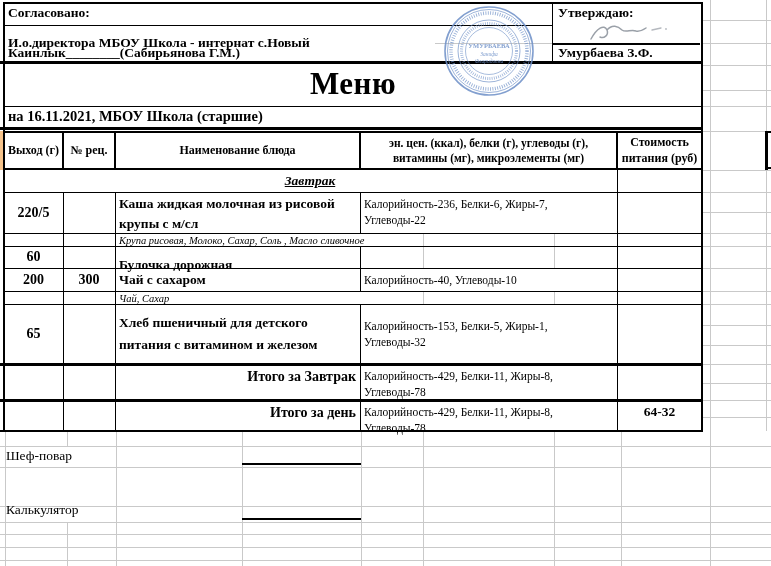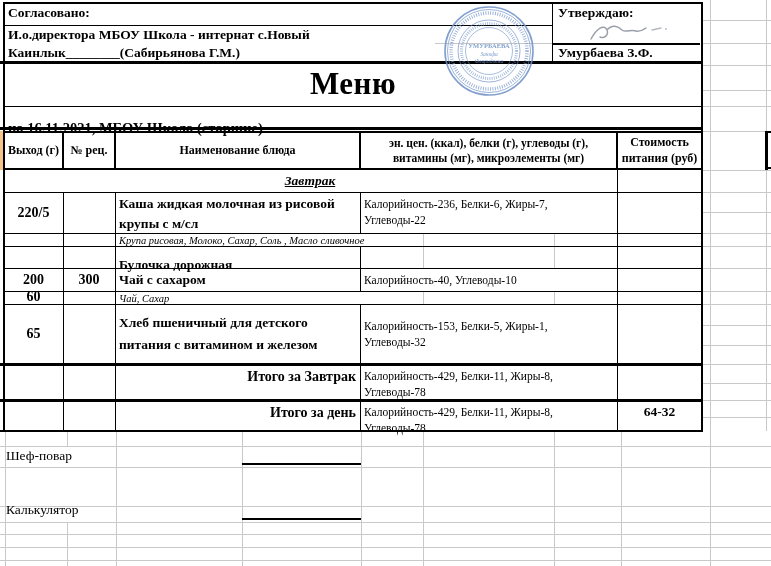--- a/index.html
+++ b/index.html
@@ -8,21 +8,21 @@
   .abs{position:absolute;}
   i.ln,i.gln,i.tk{position:absolute;display:block;}
   i.ln{background:#000;}
   i.gln{background:#c9c9c9;}
   i.tk{background:#000;}
   .cell{position:absolute;display:flex;}
   .vc{align-items:center;}
   .hc{justify-content:center;text-align:center;}
   .appr{font-size:13.5px;font-weight:bold;line-height:18px;}
   .title{font-size:31px;font-weight:bold;letter-spacing:.5px;}
-  .sub{font-size:14.5px;font-weight:bold;margin-top:12px;}
+  .sub{font-size:14.5px;font-weight:bold;}
   .hdr{font-size:12px;font-weight:bold;line-height:1.3;text-align:center;justify-content:center;align-items:center;}
   .hdr4{font-size:11.5px;}
   .num{font-size:14px;font-weight:bold;justify-content:center;text-align:center;}
   .dish{font-size:13.5px;font-weight:bold;line-height:20px;}
   .cal{font-size:11.5px;line-height:16px;}
   .ingr{font-size:10.5px;font-style:italic;}
   .sect{font-size:13.5px;font-weight:bold;font-style:italic;text-decoration:underline;}
   .tot{font-size:14px;font-weight:bold;text-align:right;justify-content:flex-end;}
   .cost{font-size:13.5px;font-weight:bold;}
   .foot{font-size:13.5px;}
@@ -128,21 +128,21 @@
     <i class="tk" style="left:765px;top:131px;width:6px;height:2px;"></i>
     <i class="tk" style="left:765px;top:167px;width:6px;height:2px;"></i>
 
     <i class="ln" style="left:242px;top:463px;width:119px;height:2px;"></i>
     <i class="ln" style="left:242px;top:518px;width:119px;height:2px;"></i>
   </div>
 
   <i class="abs" style="left:0;top:131px;width:3px;height:39px;background:#f6c38b;"></i>
 
   <div class="cell appr" style="left:8px;top:4px;width:400px;height:20px;">Согласовано:</div>
-  <div class="abs appr" style="left:8px;top:26px;width:540px;">И.о.директора МБОУ Школа - интернат с.Новый</div>
+  <div class="abs appr" style="left:8px;top:34px;width:540px;">И.о.директора МБОУ Школа - интернат с.Новый</div>
   <div class="abs appr" style="left:8px;top:44px;width:540px;">Каинлык________(Сабирьянова Г.М.)</div>
   <div class="cell appr" style="left:558px;top:4px;width:140px;height:20px;">Утверждаю:</div>
   <div class="cell appr" style="left:558px;top:44px;width:140px;height:18px;">Умурбаева З.Ф.</div>
 
   <svg class="abs" style="left:588px;top:22px;" width="88" height="22" viewBox="0 0 88 22">
     <path d="M3 17 C9 6 16 2 19 8 C21 13 16 17 12 15 M19 8 C24 2 30 4 34 8 C38 11 43 7 48 9 C52 10 55 8 58 6" fill="none" stroke="#9aa0a8" stroke-width="1.5" stroke-linecap="round"></path>
     <path d="M64 8 l9 -2" fill="none" stroke="#b5b9bf" stroke-width="1.3" stroke-linecap="round"></path>
     <circle cx="78" cy="7" r="0.9" fill="#b5b9bf"></circle>
   </svg>
 
@@ -171,21 +171,21 @@
   <div class="cell hdr hdr4" style="left:370px;top:133px;width:237px;height:35px;">эн. цен. (ккал), белки (г), углеводы (г), витамины (мг), микроэлементы (мг)</div>
   <div class="cell hc vc sect" style="left:3px;top:170px;width:614px;height:22px;">Завтрак</div>
 
   <div class="cell hdr" style="left:618px;top:133px;width:83px;height:35px;">Стоимость питания (руб)</div>
 
   <div class="cell num vc" style="left:5px;top:192px;width:57px;height:41px;">220/5</div>
   <div class="abs dish" style="left:119px;top:194px;width:238px;">Каша жидкая молочная из рисовой крупы с м/сл</div>
   <div class="abs cal" style="left:364px;top:196px;width:248px;">Калорийность-236, Белки-6, Жиры-7, Углеводы-22</div>
   <div class="abs ingr" style="left:119px;top:235px;width:300px;white-space:nowrap;">Крупа рисовая, Молоко, Сахар, Соль , Масло сливочное</div>
 
-  <div class="cell num vc" style="left:5px;top:246px;width:57px;height:22px;margin-top:40px;">60</div>
+  <div class="cell num vc" style="left:5px;top:246px;width:57px;height:22px;">60</div>
   <div class="cell dish vc" style="left:119px;top:246px;width:238px;height:22px;margin-top:8px;">Булочка дорожная</div>
 
   <div class="cell num vc" style="left:5px;top:268px;width:57px;height:23px;">200</div>
   <div class="cell num vc" style="left:64px;top:268px;width:50px;height:23px;">300</div>
   <div class="cell dish vc" style="left:119px;top:268px;width:238px;height:23px;">Чай с сахаром</div>
   <div class="cell cal vc" style="left:364px;top:268px;width:248px;height:23px;">Калорийность-40, Углеводы-10</div>
   <div class="abs ingr" style="left:119px;top:293px;width:300px;white-space:nowrap;">Чай, Сахар</div>
 
   <div class="cell num vc" style="left:5px;top:304px;width:57px;height:59px;">65</div>
   <div class="cell dish vc" style="left:119px;top:304px;width:240px;height:59px;line-height:22px;">Хлеб пшеничный для детского питания с витамином  и железом</div>

